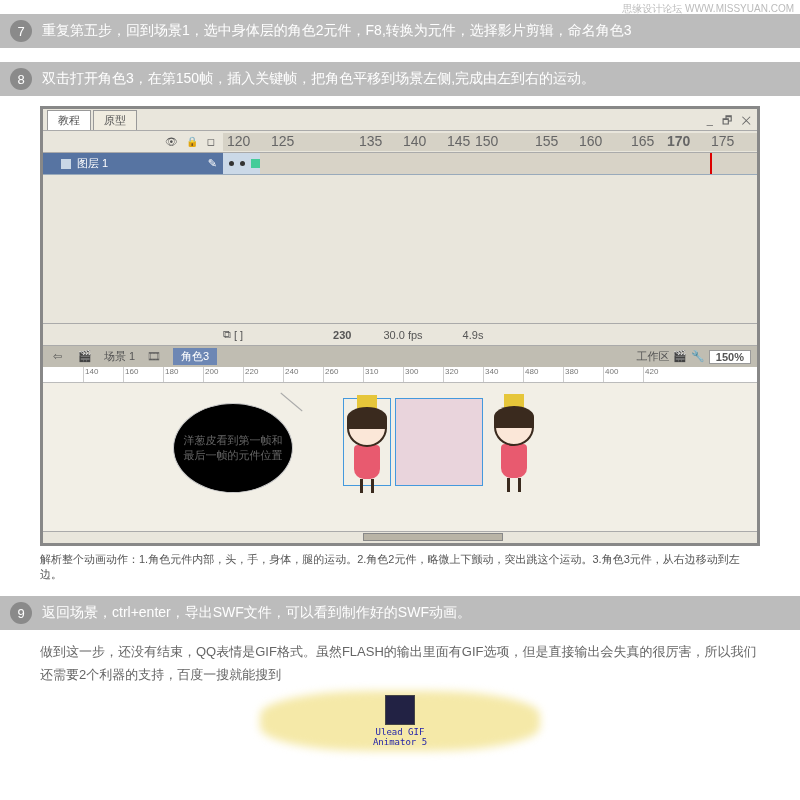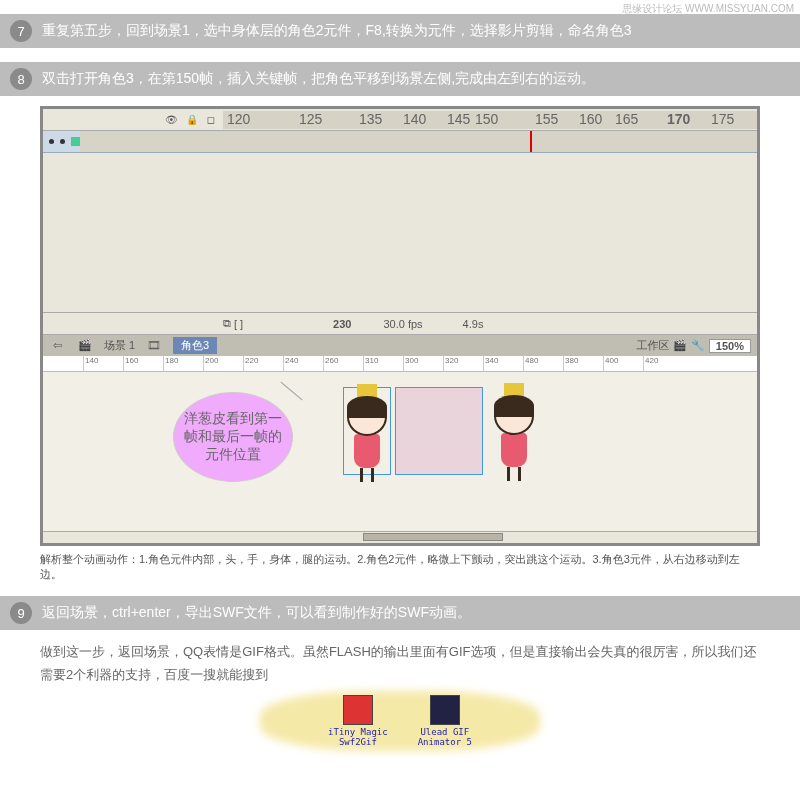--- a/index.html
+++ b/index.html
@@ -31,21 +31,21 @@
 .status .num{margin-left:90px;font-weight:bold}
 .crumb-row{display:flex;height:22px;background:#c0bdb2;border-top:1px solid #aaa;align-items:center;font-size:11px;padding:0 6px;gap:8px}
 .crumb-btn{display:inline-block;padding:0 4px}
 .scene-crumb{color:#555}
 .clip-crumb{background:#6d87b4;color:#fff;padding:1px 8px}
 .workspace{margin-left:auto;display:flex;align-items:center;gap:4px}
 .zoom{background:#fff;border:1px solid #999;padding:0 6px;font-weight:bold}
 .stage-ruler{height:16px;background:#fff;border-bottom:1px solid #bbb;font-size:8px;color:#777;display:flex;padding-left:40px}
 .stage-ruler div{width:40px;border-left:1px solid #ccc;padding-left:1px}
 .stage{flex:1;background:#f2efe6;position:relative;height:140px;overflow:hidden}
-.callout{position:absolute;left:130px;top:20px;width:120px;height:90px;background:#f0abfc;border:1px solid #ccc;border-radius:50%;display:flex;align-items:center;justify-content:center;text-align:center;font-size:14px;color:#666;padding:8px}
+.callout{position:absolute;left:130px;top:20px;width:120px;height:90px;background:#000000;border:1px solid #ccc;border-radius:50%;display:flex;align-items:center;justify-content:center;text-align:center;font-size:11px;color:#666;padding:8px}
 .callout-line{position:absolute;left:248px;top:5px;width:1px;height:28px;background:#aaa;transform:rotate(-50deg)}
 .char{position:absolute;width:48px;height:88px;top:15px}
 .char.sel{border:1px solid #49d;background:transparent}
 .char1{left:300px}
 .char2{left:447px}
 .pinkbox{position:absolute;left:352px;top:15px;width:88px;height:88px;background:#e9d4dc;border:1px solid #49d}
 .crown{width:20px;height:14px;background:#e6c63a;margin:-4px auto 0}
 .head{width:40px;height:38px;border-radius:50%;background:#fbe7d8;border:2px solid #3a2a1e;margin:0 auto;position:relative}
 .hair{position:absolute;top:-4px;left:-2px;right:-2px;height:22px;background:#3a2a1e;border-radius:50% 50% 0 0}
 .body-d{width:26px;height:34px;background:#e85a6f;margin:-2px auto 0;border-radius:4px 4px 10px 10px}
@@ -69,42 +69,51 @@
   <div class="badge">7</div>
   <span class="txt">重复第五步，回到场景1，选中身体层的角色2元件，F8,转换为元件，选择影片剪辑，命名角色3</span>
 </div>
 
 <div class="step">
   <div class="badge">8</div>
   <span class="txt">双击打开角色3，在第150帧，插入关键帧，把角色平移到场景左侧,完成由左到右的运动。</span>
 </div>
 
 <div class="flash-window">
+  <div class="tabs">
+    <div class="tab active">教程</div>
+    <div class="tab">原型</div>
+  </div>
   <div class="winbtns">_ &nbsp; 🗗 &nbsp; ✕</div>
 
   <div class="timeline-header">
     <div class="eye-lock">👁 &nbsp; 🔒 &nbsp; ◻</div>
     <div class="ruler" id="ruler">
 
     <div class="tick" style="left: 4px;">120</div>
-        <div class="tick" style="left: 48px; margin-left: 28px;">125</div>
+        <div class="tick" style="left: 48px;">125</div>
         <div class="tick" style="left: 91px; margin-top: 28px;">130</div>
         <div class="tick" style="left: 136px;">135</div>
         <div class="tick" style="left: 180px;">140</div>
         <div class="tick" style="left: 224px;">145</div>
         <div class="tick" style="left: 252px;">150</div>
         <div class="tick" style="left: 312px;">155</div>
         <div class="tick" style="left: 356px;">160</div>
-        <div class="tick" style="left: 392px;">165</div>
+        <div class="tick" style="left: 408px;">165</div>
         <div class="tick" style="left: 444px; font-weight: bold;">170</div>
         <div class="tick" style="left: 488px;">175</div>
       </div>
   </div>
 
   <div class="layer-row">
+    <div class="layer-label">
+      <span class="fold-icon"></span>
+      <span>图层 1</span>
+      <span style="margin-left:auto;margin-right:6px">✎</span>
+    </div>
     <div class="dots">
       <span class="dot"></span>
         <span class="dot"></span>
         <span class="sq"></span>
     </div>
     <div class="frames">
       <div class="playhead"></div>
     </div>
   </div>
 
@@ -178,26 +187,21 @@
     </div>
 </div>
 
 <div class="caption">解析整个动画动作：1.角色元件内部，头，手，身体，腿的运动。2.角色2元件，略微上下颤动，突出跳这个运动。3.角色3元件，从右边移动到左边。</div>
 
 <div class="step">
   <div class="badge">9</div>
   <span class="txt">返回场景，ctrl+enter，导出SWF文件，可以看到制作好的SWF动画。</span>
 </div>
 
-<div class="desc">做到这一步，返回场景，QQ表情是GIF格式。虽然FLASH的输出里面有GIF选项，但是直接输出会失真的很厉害，所以我们还需要2个利器的支持，百度一搜就能搜到</div>
+<div class="desc">做到这一步，还没有结束，QQ表情是GIF格式。虽然FLASH的输出里面有GIF选项，但是直接输出会失真的很厉害，所以我们还需要2个利器的支持，百度一搜就能搜到</div>
 
 <div class="icons">
-  <div class="appicon">
-    <div class="box"></div>
-    <div style="white-space:pre">iTiny Magic
-Swf2Gif</div>
-  </div>
   <div class="appicon">
     <div class="box b2"></div>
     <div style="white-space:pre">Ulead GIF
 Animator 5</div>
   </div>
 </div>
 
 </body></html>

